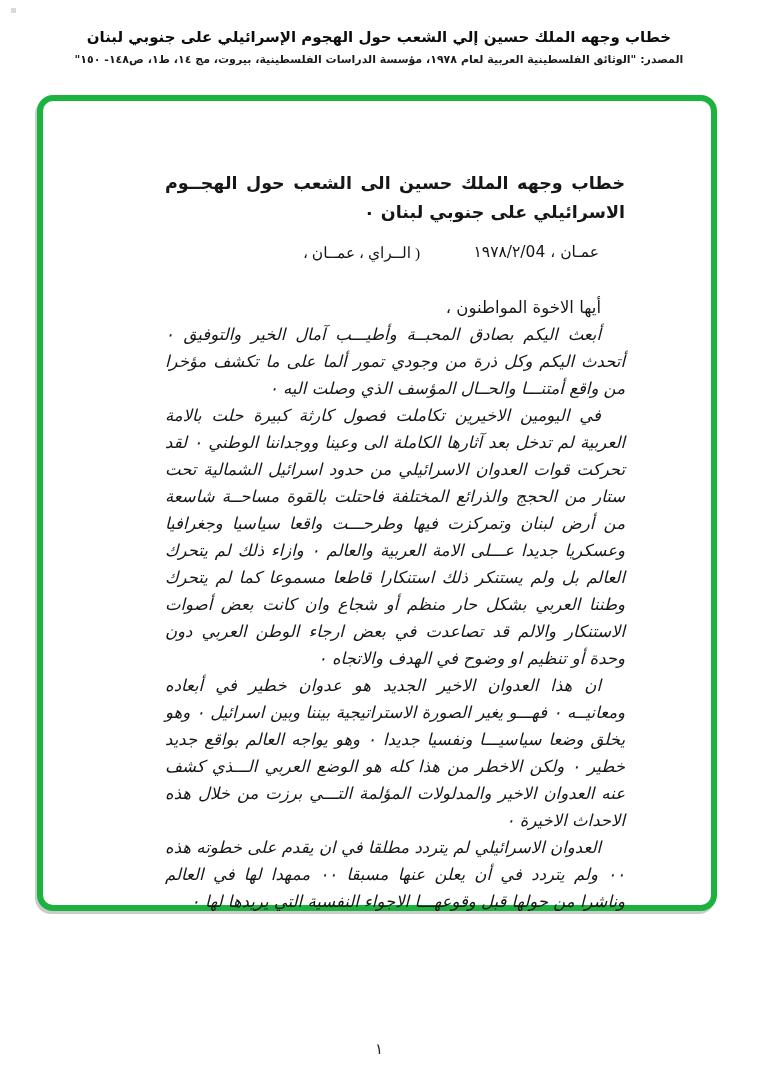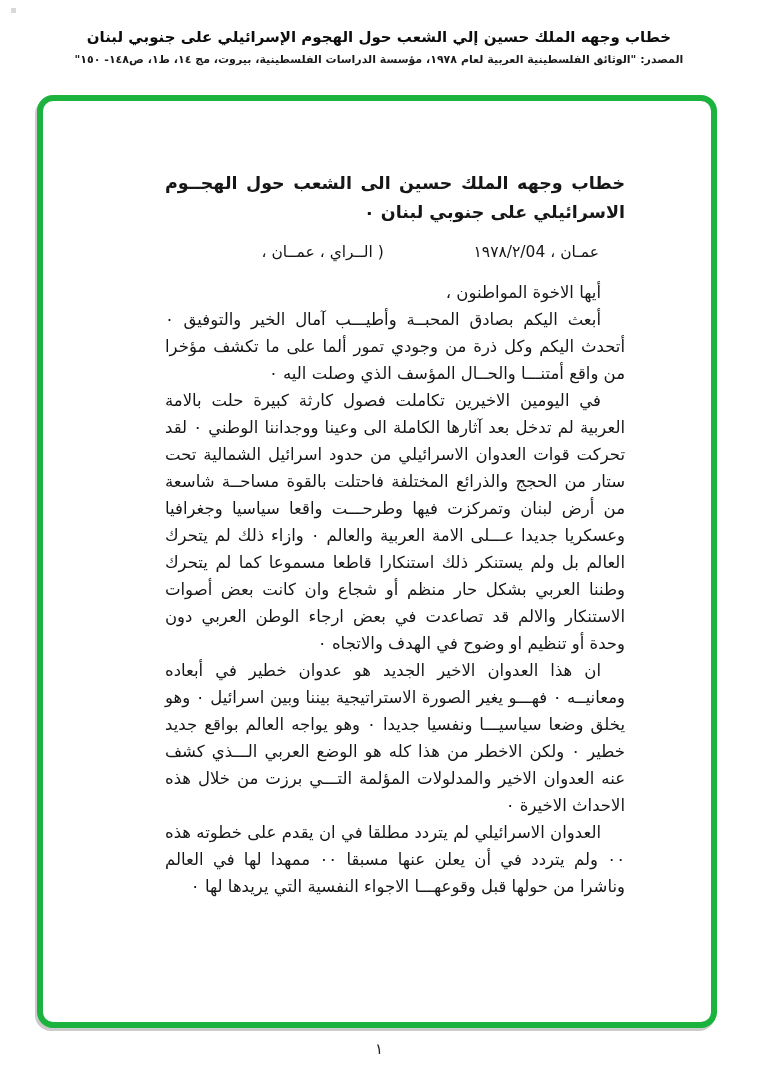--- a/index.html
+++ b/index.html
@@ -27,21 +27,21 @@
     color: #0d0d0d;
   }
   .top-source {
     margin-top: 4px;
     font-size: 11px; font-weight: bold; line-height: 16px;
     color: #1a1a1a;
   }
 
   .doc-frame {
     position: absolute; left: 37px; top: 95px;
-    width: 680px; height: 933px;
+    width: 680px; height: 816px;
     border: 6px solid #1cb23e;
     border-radius: 16px;
     background: #ffffff;
     box-shadow: -2px 3px 0 rgba(140,140,140,0.45);
   }
   .doc-inner {
     direction: rtl;
     padding: 68px 86px 0 122px;
     font-size: 16.5px;
     line-height: 27px;
@@ -57,32 +57,33 @@
     margin-top: 13px;
     display: flex;
     align-items: flex-start;
     gap: 12px;
     padding-right: 26px;
     font-size: 15.5px;
     line-height: 25px;
   }
   .dateline-right { white-space: nowrap; }
   .dateline-left { width: 200px; }
-  .dateline-left .l1 { text-align: left; white-space: nowrap; }
+  .dateline-left .l1 { text-align: center; white-space: nowrap; font-family: Liberation Serif, serif; }
   .dateline-left .l2 { text-align: left; white-space: nowrap; }
 
-  .doc-body { margin-top: 14px; }
+  .doc-body { margin-top: 29px; }
   .salutation {
     text-indent: 24px;
     line-height: 27px;
   }
   .body-para {
     text-indent: 24px;
     text-align: justify;
     line-height: 27px;
+    font-style: italic;
   }
 
   .page-number {
     position: absolute;
     left: 0; right: 0;
     top: 1040px;
     text-align: center;
     font-size: 15px;
     color: #222222;
     direction: rtl;

